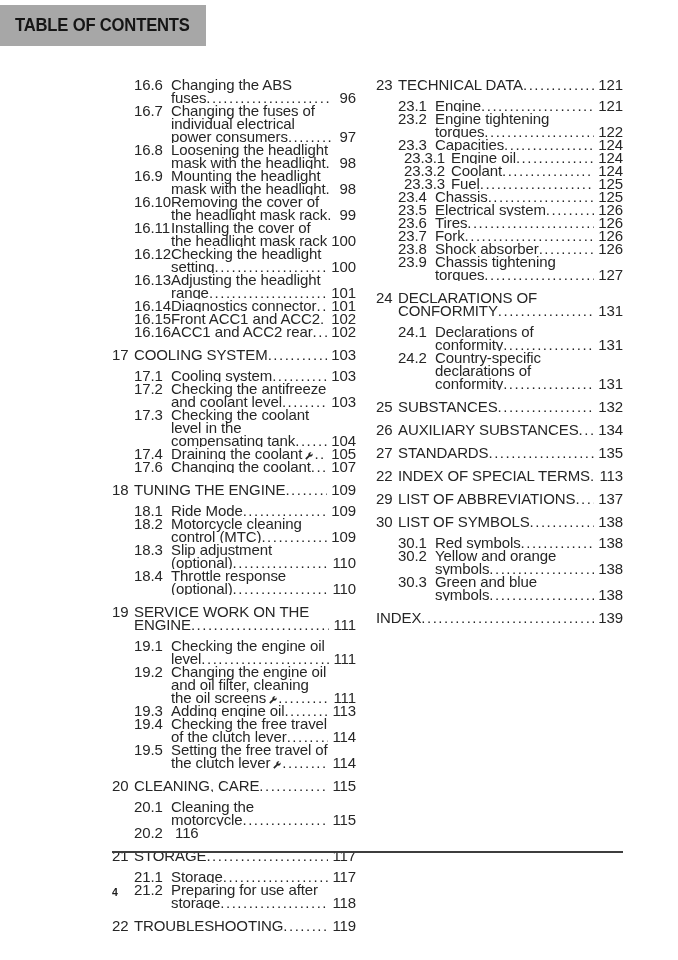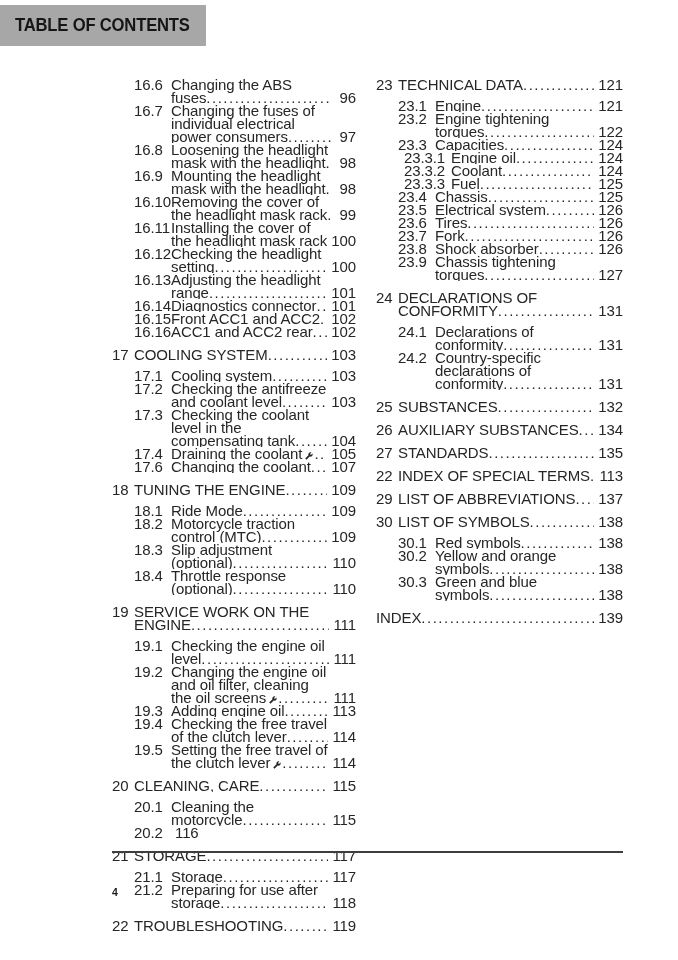--- a/index.html
+++ b/index.html
@@ -204,21 +204,21 @@
     <span class="mid"><span class="txt">TUNING THE ENGINE</span><span class="leader"></span></span>
     <span class="pg">109</span>
   </div>
       <div class="entry l2">
     <span class="num">18.1</span>
     <span class="mid"><span class="txt">Ride Mode</span><span class="leader"></span></span>
     <span class="pg">109</span>
   </div>
       <div class="entry l2">
     <span class="num">18.2</span>
-    <span class="mid"><span class="txt">Motorcycle traction control (MTC)</span><span class="leader"></span></span>
+    <span class="mid"><span class="txt">Motorcycle cleaning control (MTC)</span><span class="leader"></span></span>
     <span class="pg">109</span>
   </div>
       <div class="entry l2">
     <span class="num">18.3</span>
     <span class="mid"><span class="txt">Slip adjustment (optional)</span><span class="leader"></span></span>
     <span class="pg">110</span>
   </div>
       <div class="entry l2">
     <span class="num">18.4</span>
     <span class="mid"><span class="txt">Throttle response (optional)</span><span class="leader"></span></span>

